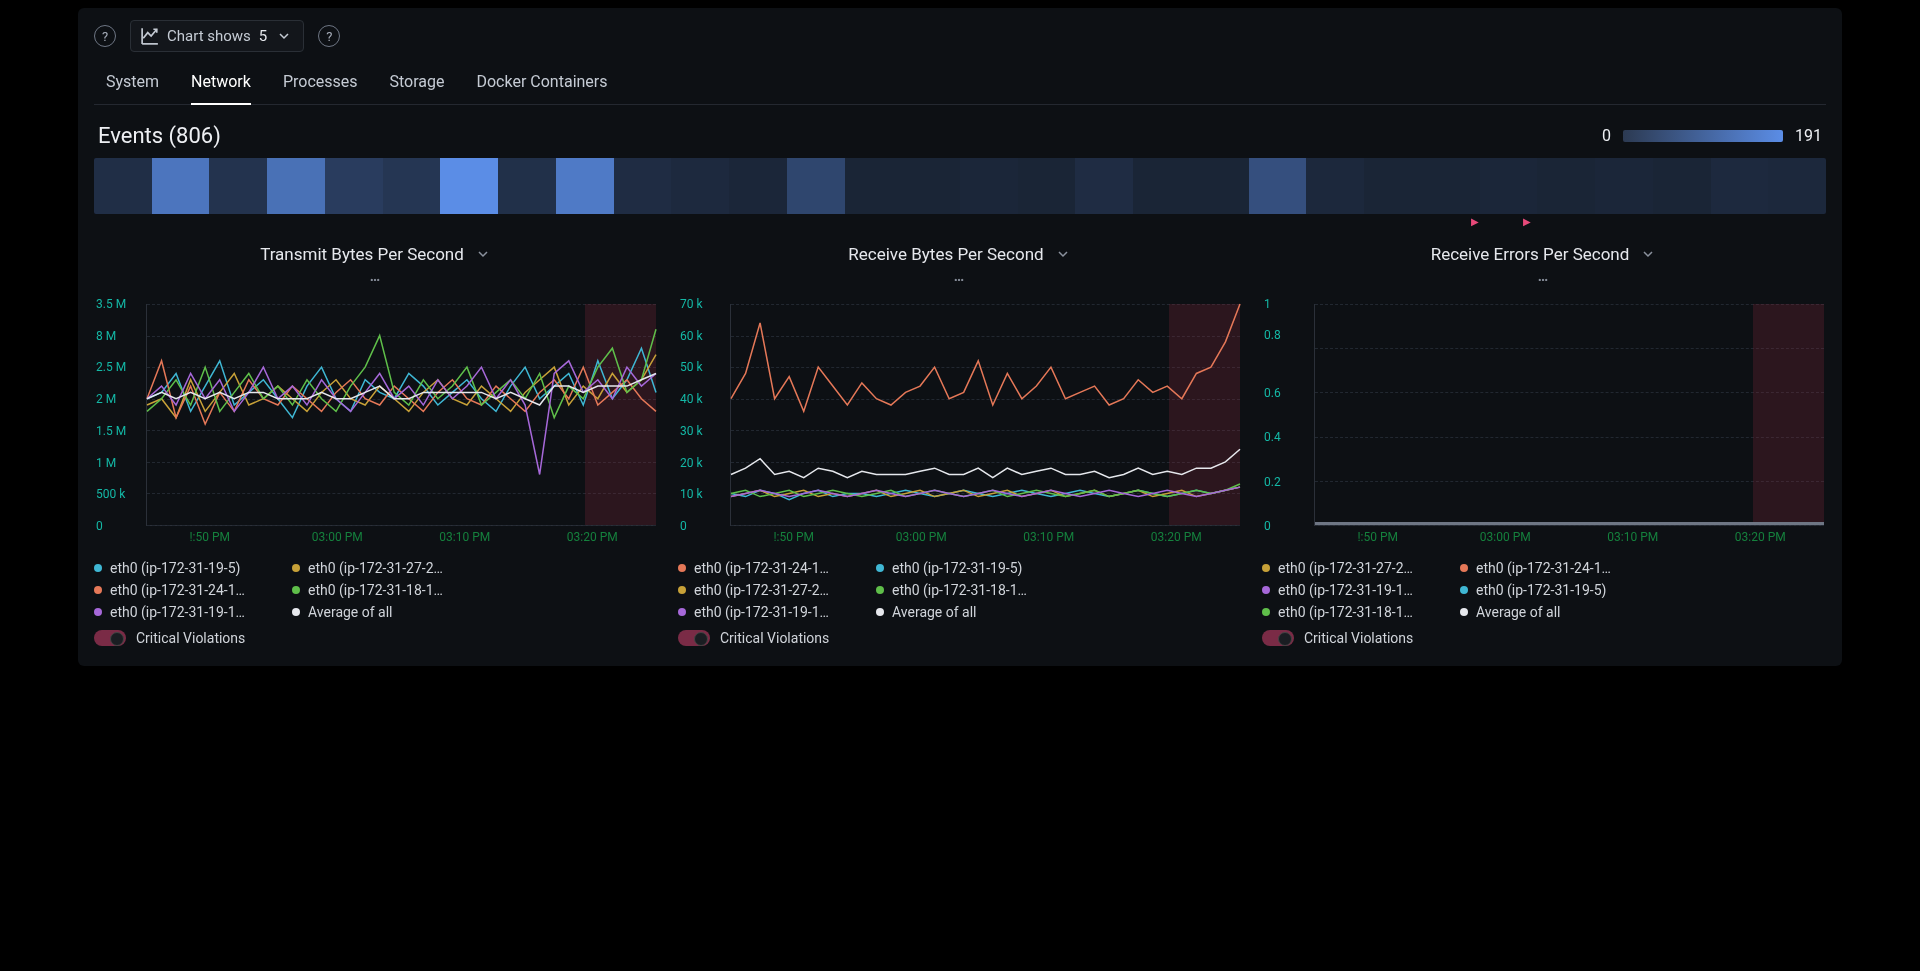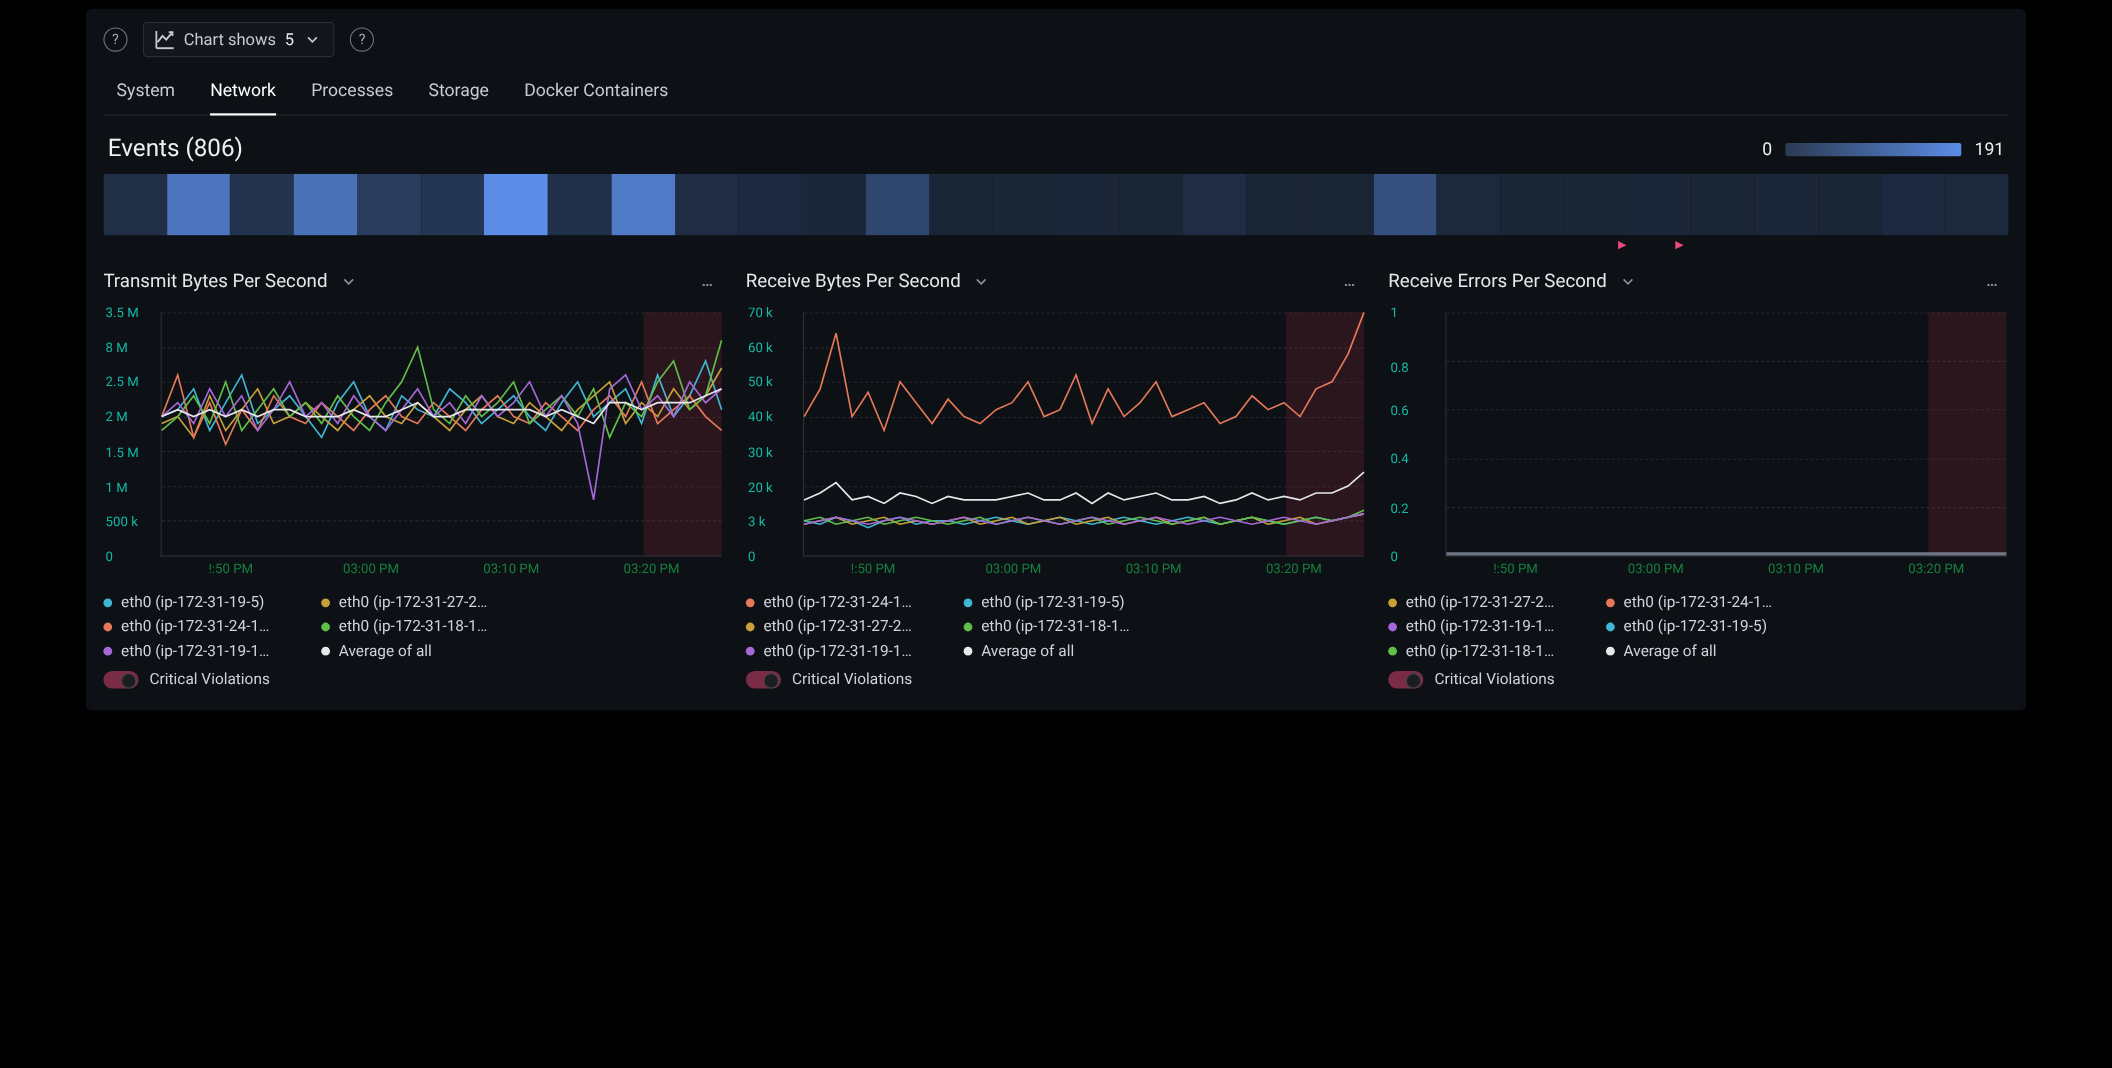--- a/index.html
+++ b/index.html
@@ -42,21 +42,21 @@
   .scale-bar { width: 160px; height: 12px; background: linear-gradient(90deg, #2c3a52 0%, #5b8de6 100%); border-radius: 2px; }
   
   .heatmap-wrap { position: relative; margin-bottom: 30px; }
   .heatmap { display: flex; height: 56px; border-radius: 2px; overflow: hidden; }
   .heat-cell { flex: 1; }
   .heat-markers { position: absolute; left: 0; right: 0; top: 58px; height: 12px; }
   .marker { position: absolute; color: #e84a7a; font-size: 10px; }
   
   .charts { display: flex; gap: 20px; }
   .chart-panel { flex: 1; min-width: 0; }
-  .chart-head { display: flex; align-items: center; justify-content: space-between; margin-bottom: 8px; }
+  .chart-head { display: flex; align-items: center; justify-content: space-between; margin-bottom: 8px; flex-direction: column; }
   .chart-head-left { display: flex; align-items: center; gap: 10px; }
   .chart-title { font-size: 17px; color: #e6e8ed; }
   .chart-menu { color: #8a919d; cursor: pointer; padding: 4px 8px; border-radius: 3px; letter-spacing: 2px; font-weight: bold; }
   .chart-body { position: relative; height: 250px; }
   .chart-body svg { width: 100%; height: 100%; }
   .ylab { position: absolute; left: 2px; font-size: 12px; color: #14b8a6; transform: translateY(-50%); white-space: nowrap; }
   .plot-area {
     position: absolute; left: 52px; right: 2px; top: 8px; bottom: 20px;
     border-left: 1px solid #2b3039; border-bottom: 1px solid #2b3039;
   }
@@ -259,21 +259,21 @@
     </div>
     <span class="chart-menu">…</span>
         </div>
         <div class="chart-body">
           <div class="ylab" style="top: 8px;">70 k</div>
           <div class="ylab" style="top: 39.7143px;">60 k</div>
           <div class="ylab" style="top: 71.4286px;">50 k</div>
           <div class="ylab" style="top: 103.143px;">40 k</div>
           <div class="ylab" style="top: 134.857px;">30 k</div>
           <div class="ylab" style="top: 166.571px;">20 k</div>
-          <div class="ylab" style="top: 198.286px;">3 k</div>
+          <div class="ylab" style="top: 198.286px;">10 k</div>
           <div class="ylab" style="top: 230px;">0</div>
           <div class="plot-area">
             <div class="grid-line" style="top: 0%;"></div>
             <div class="grid-line" style="top: 14.2857%;"></div>
             <div class="grid-line" style="top: 28.5714%;"></div>
             <div class="grid-line" style="top: 42.8571%;"></div>
             <div class="grid-line" style="top: 57.1429%;"></div>
             <div class="grid-line" style="top: 71.4286%;"></div>
             <div class="grid-line" style="top: 85.7143%;"></div>
             <div class="grid-line" style="top: 100%;"></div>
@@ -332,21 +332,21 @@
       <span class="tool-icon">
         <svg class="chev" viewBox="0 0 12 12" fill="none" stroke="#8a919d" stroke-width="1.5">
                 <polyline points="2 4 6 8 10 4"></polyline>
               </svg>
       </span>
     </div>
     <span class="chart-menu">…</span>
         </div>
         <div class="chart-body">
           <div class="ylab" style="top: 8px;">1</div>
-          <div class="ylab" style="top: 58px;">0.8</div>
+          <div class="ylab" style="top: 39px;">0.8</div>
           <div class="ylab" style="top: 96.8px;">0.6</div>
           <div class="ylab" style="top: 141.2px;">0.4</div>
           <div class="ylab" style="top: 185.6px;">0.2</div>
           <div class="ylab" style="top: 230px;">0</div>
           <div class="plot-area">
             <div class="grid-line" style="top: 0%;"></div>
             <div class="grid-line" style="top: 20%;"></div>
             <div class="grid-line" style="top: 40%;"></div>
             <div class="grid-line" style="top: 60%;"></div>
             <div class="grid-line" style="top: 80%;"></div>

